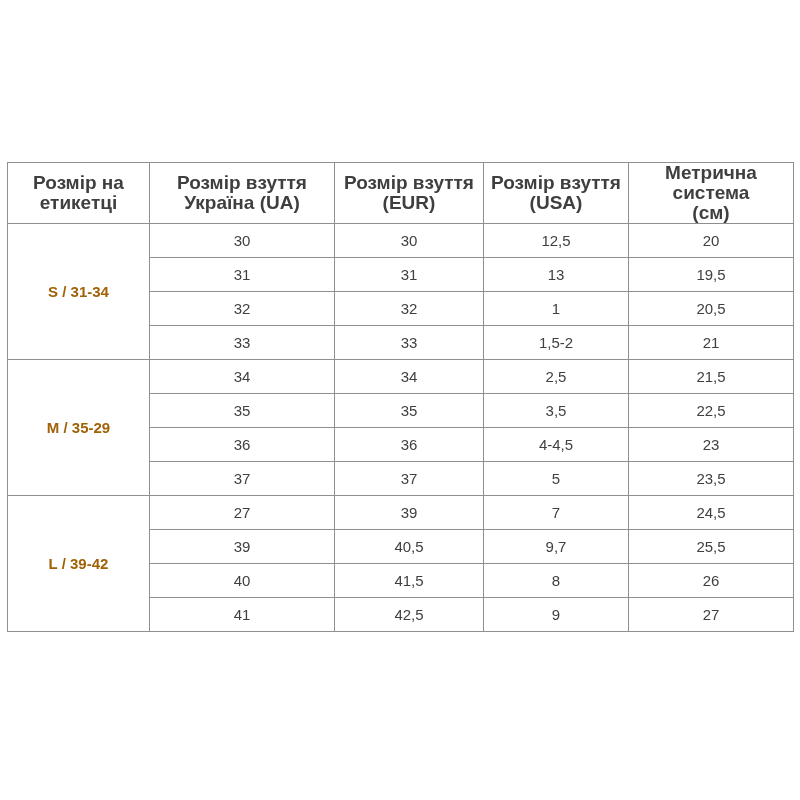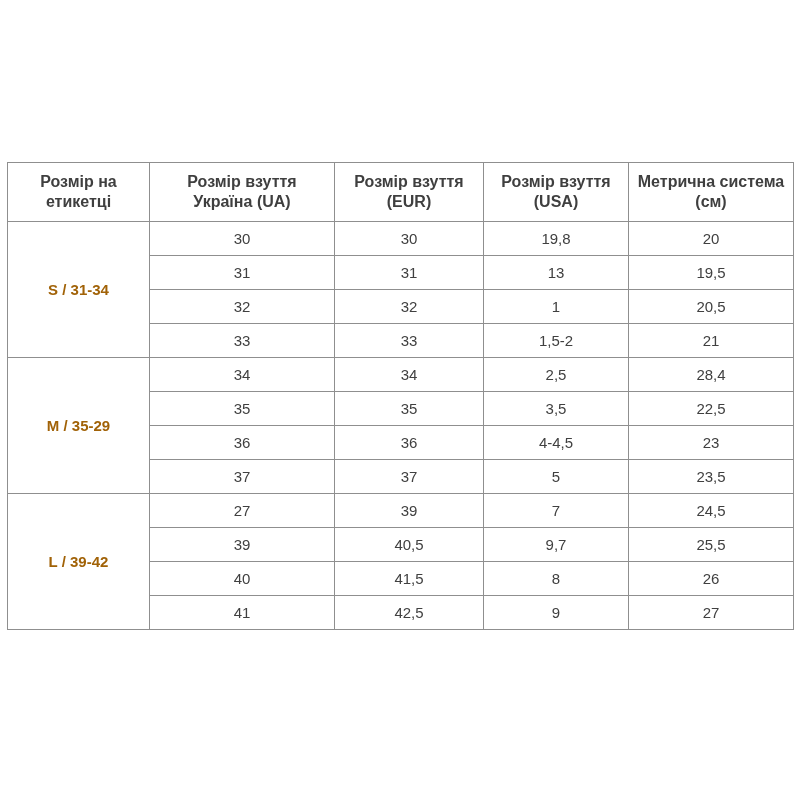--- a/index.html
+++ b/index.html
@@ -29,21 +29,21 @@
   }
   table.size-chart th,
   table.size-chart td {
     border: 1px solid #8f8f8f;
     text-align: center;
     vertical-align: middle;
     padding: 0;
   }
   table.size-chart thead th {
     height: 58px;
-    font-size: 16px;
+    font-size: 19px;
     font-weight: bold;
     color: #3f3f3f;
     line-height: 20px;
   }
   table.size-chart thead th span { display: block; }
   table.size-chart tbody td {
     height: 33px;
     font-size: 15px;
     color: #404040;
   }
@@ -88,21 +88,21 @@
             <span>(см)</span>
           </th>
         </tr>
       </thead>
       <tbody>
 
         <tr>
           <td class="group-cell" rowspan="4">S / 31-34</td>
           <td>30</td>
           <td>30</td>
-          <td>19,8</td>
+          <td>12,5</td>
           <td>20</td>
         </tr>
         <tr>
           <td>31</td>
           <td>31</td>
           <td>13</td>
           <td>19,5</td>
         </tr>
         <tr>
           <td>32</td>
@@ -115,21 +115,21 @@
           <td>33</td>
           <td>1,5-2</td>
           <td>21</td>
         </tr>
 
         <tr>
           <td class="group-cell" rowspan="4">M / 35-29</td>
           <td>34</td>
           <td>34</td>
           <td>2,5</td>
-          <td>28,4</td>
+          <td>21,5</td>
         </tr>
         <tr>
           <td>35</td>
           <td>35</td>
           <td>3,5</td>
           <td>22,5</td>
         </tr>
         <tr>
           <td>36</td>
           <td>36</td>

